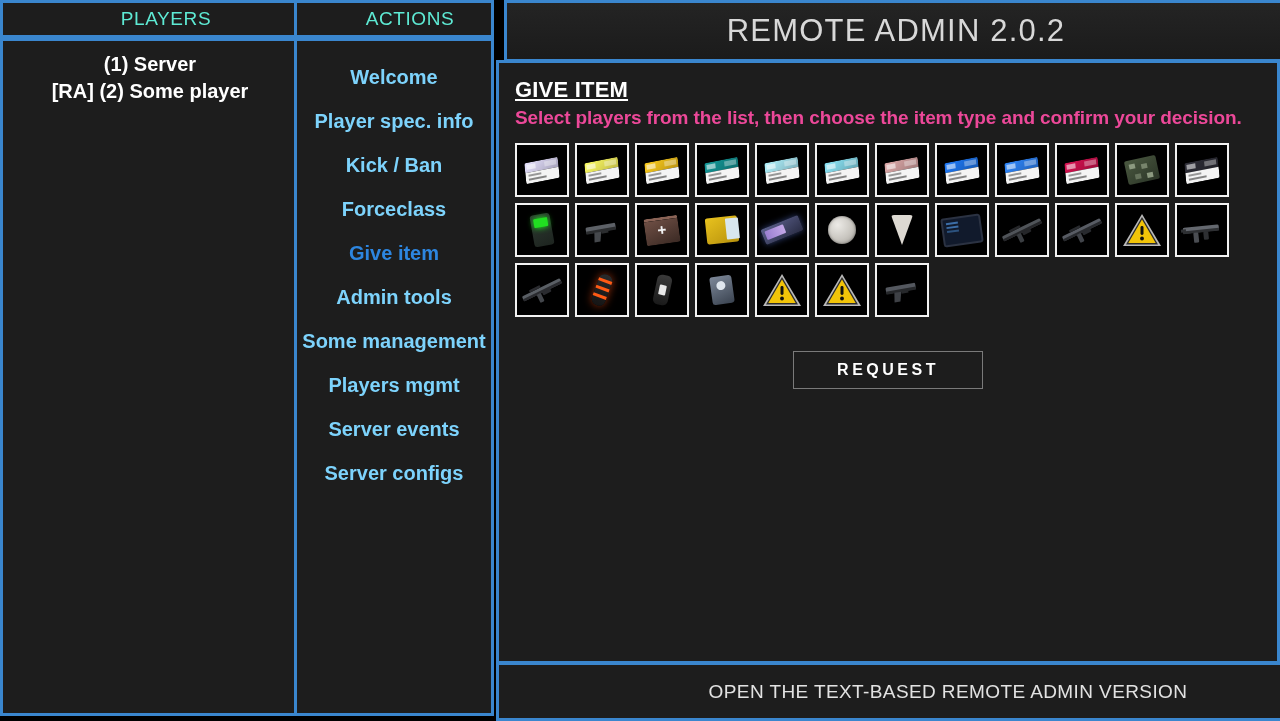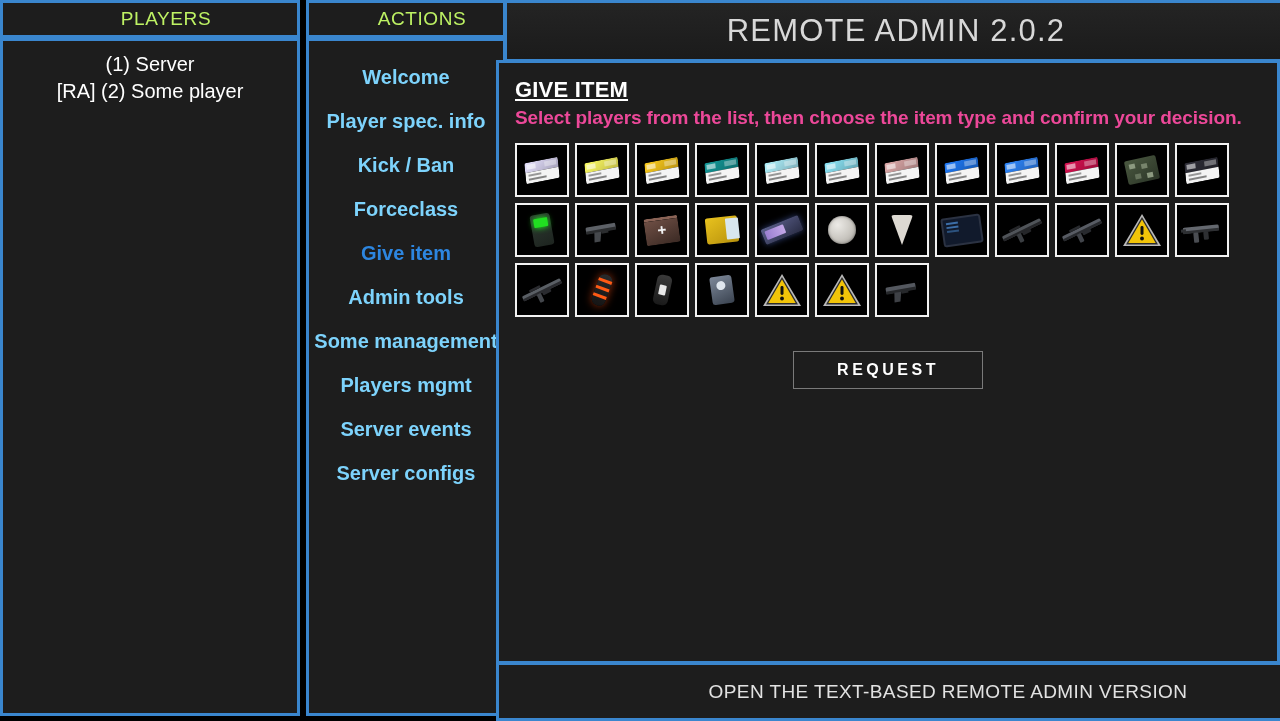--- a/index.html
+++ b/index.html
@@ -46,38 +46,38 @@
   }
   .col-players .body {
     position: absolute;
     left: 0; top: 38px;
     width: 300px; height: 678px;
     padding-top: 10px;
     box-sizing: border-box;
   }
   .hdr-label {
     font-size: 19px;
-    color: #bef264;
+    color: #5eead4;
     letter-spacing: 0.6px;
     font-weight: 400;
     margin-left: 32px;
   }
   .player-row {
     text-align: center;
     font-size: 20px;
-    font-weight: normal;
+    font-weight: bold;
     color: #ffffff;
     line-height: 27px;
     cursor: pointer;
   }
 
   
   .col-actions {
     position: absolute;
-    left: 306px;
+    left: 294px;
     top: 0;
     width: 200px;
     height: 721px;
   }
   .col-actions .hdr {
     position: absolute;
     left: 0; top: 0;
     width: 200px; height: 38px;
     display: flex; align-items: center; justify-content: center;
   }

